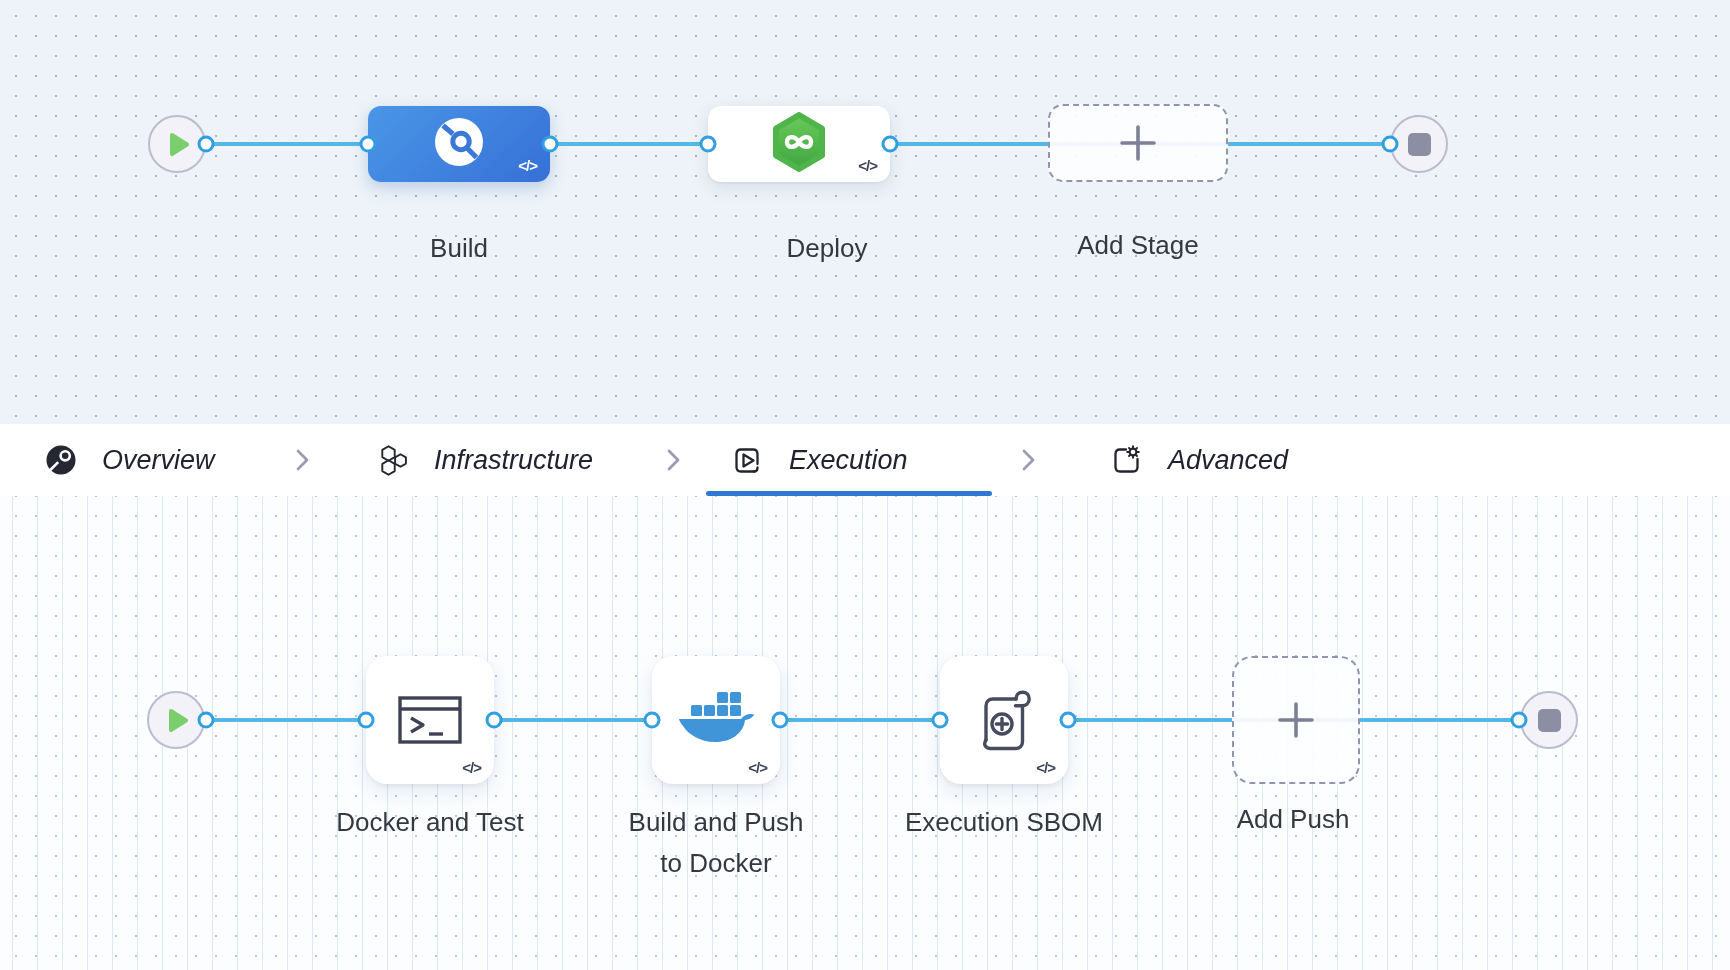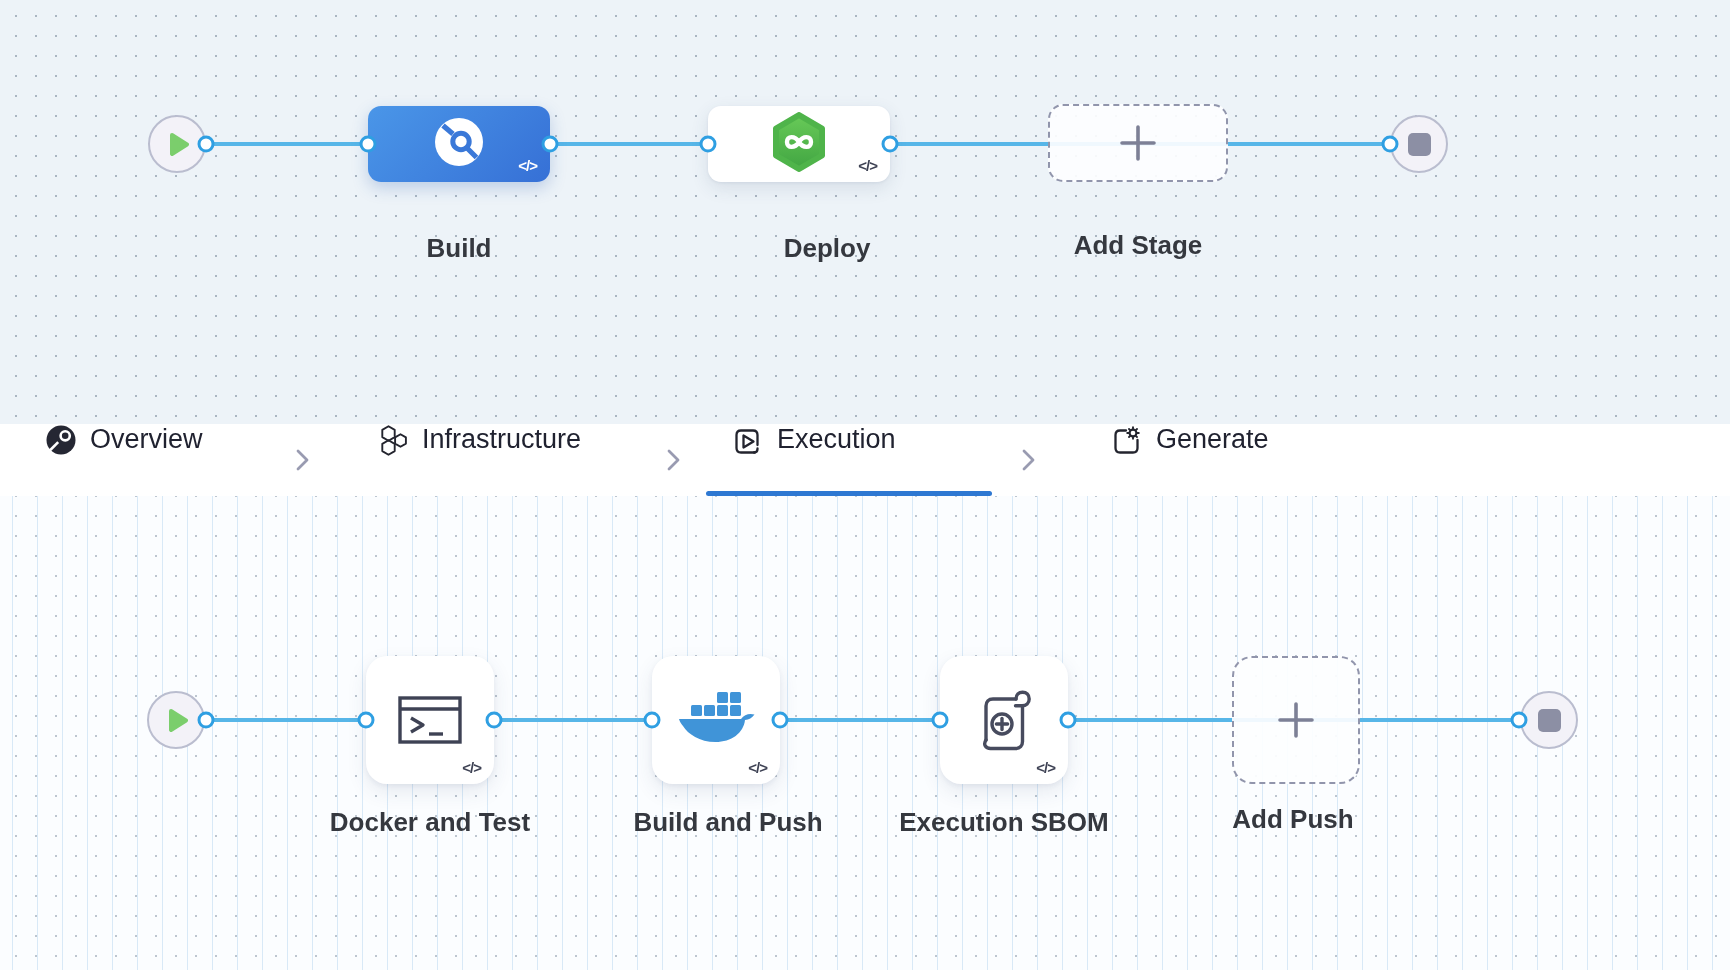--- a/index.html
+++ b/index.html
@@ -68,28 +68,29 @@
   }
   
   .code-badge{
     position:absolute;right:13px;bottom:8px;
     font-size:15px;font-weight:700;letter-spacing:-1px;color:#3e4254;z-index:3;
   }
   .code-badge.on-blue{color:#fff;}
   
   .node-label{
     position:absolute;transform:translateX(-50%);
-    font-size:26px;line-height:41px;color:#35383f;font-weight:700;
+    font-size:26px;line-height:41px;color:#35383f;font-weight:400;
     white-space:nowrap;text-align:center;z-index:2;
   }
   
   #tabbar{position:relative;width:1730px;height:72px;background:#ffffff;}
   .tab{
-    position:absolute;top:0;height:72px;display:flex;gap:13px;
+    position:absolute;top:0;height:72px;display:flex;align-items:center;gap:25px;
     cursor:pointer;
+    font-style:italic;
   }
   .tab-label{font-size:27px;color:#202230;font-weight:500;white-space:nowrap;}
   .chevron{position:absolute;top:23px;}
   .tab-underline{
     position:absolute;left:706px;top:67px;width:286px;height:5px;
     background:#2e78d2;border-radius:3px;
   }
 </style>
 </head>
 <body>
@@ -209,21 +210,21 @@
             <line x1="24" y1="13" x2="24" y2="14.8"></line>
           <line x1="18.2" y1="9" x2="20" y2="9"></line>
             <line x1="28" y1="9" x2="29.8" y2="9"></line>
           <line x1="20" y1="5" x2="21.2" y2="6.2"></line>
             <line x1="26.8" y1="11.8" x2="28" y2="13"></line>
           <line x1="28" y1="5" x2="26.8" y2="6.2"></line>
             <line x1="21.2" y1="11.8" x2="20" y2="13"></line>
         </g>
       </g>
     </svg>
-    <span class="tab-label">Generate</span>
+    <span class="tab-label">Advanced</span>
   </div>
 
   <div class="tab-underline"></div>
 </div>
 
 <div id="canvas-bottom" class="canvas">
 
   <div class="h-line" style="left:176px;top:222px;width:1373px;"></div>
 
   <div class="marker" style="left:147px;top:195px;">
@@ -286,18 +287,19 @@
   <div class="dot" style="left:206px;top:224px;"></div>
   <div class="dot" style="left:366px;top:224px;"></div>
   <div class="dot" style="left:494px;top:224px;"></div>
   <div class="dot" style="left:652px;top:224px;"></div>
   <div class="dot" style="left:780px;top:224px;"></div>
   <div class="dot" style="left:940px;top:224px;"></div>
   <div class="dot" style="left:1068px;top:224px;"></div>
   <div class="dot" style="left:1519px;top:224px;"></div>
 
   <div class="node-label" style="left:430px;top:306px;">Docker and Test</div>
-  <div class="node-label" style="left:716px;top:306px;margin-left:12px;">
+  <div class="node-label" style="left:716px;top:306px;">
     <div>Build and Push</div>
+    <div>to Docker</div>
   </div>
   <div class="node-label" style="left:1004px;top:306px;">Execution SBOM</div>
   <div class="node-label" style="left:1293px;top:303px;">Add Push</div>
 </div>
 
 </body></html>

